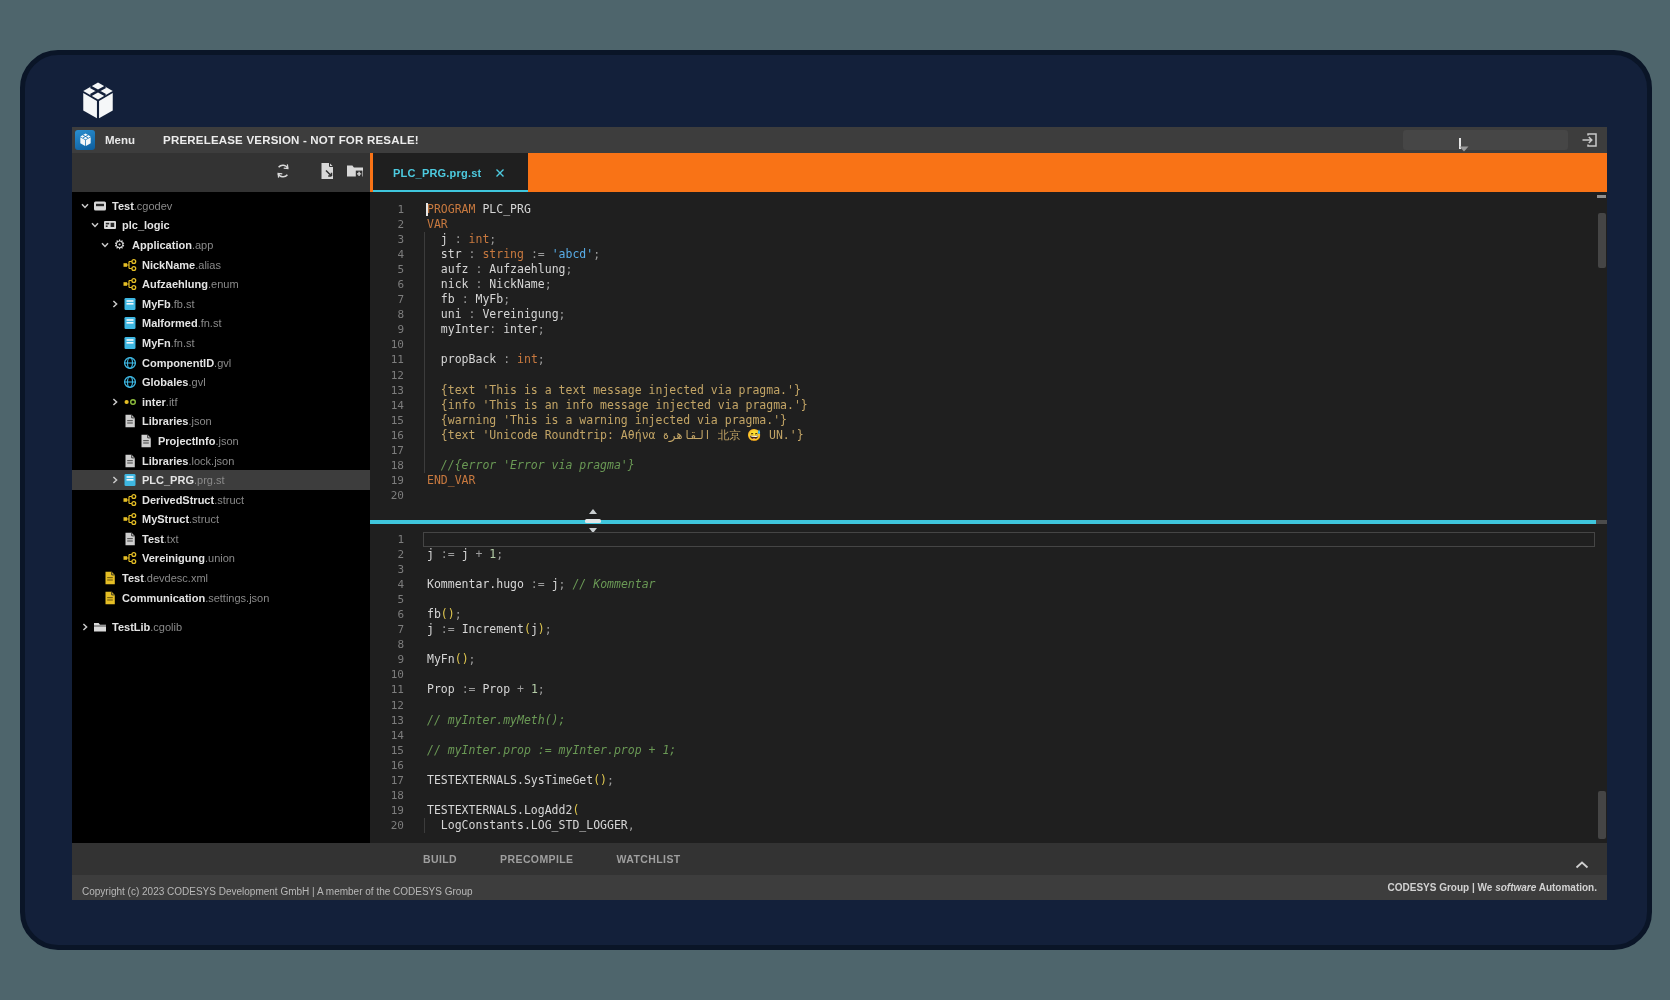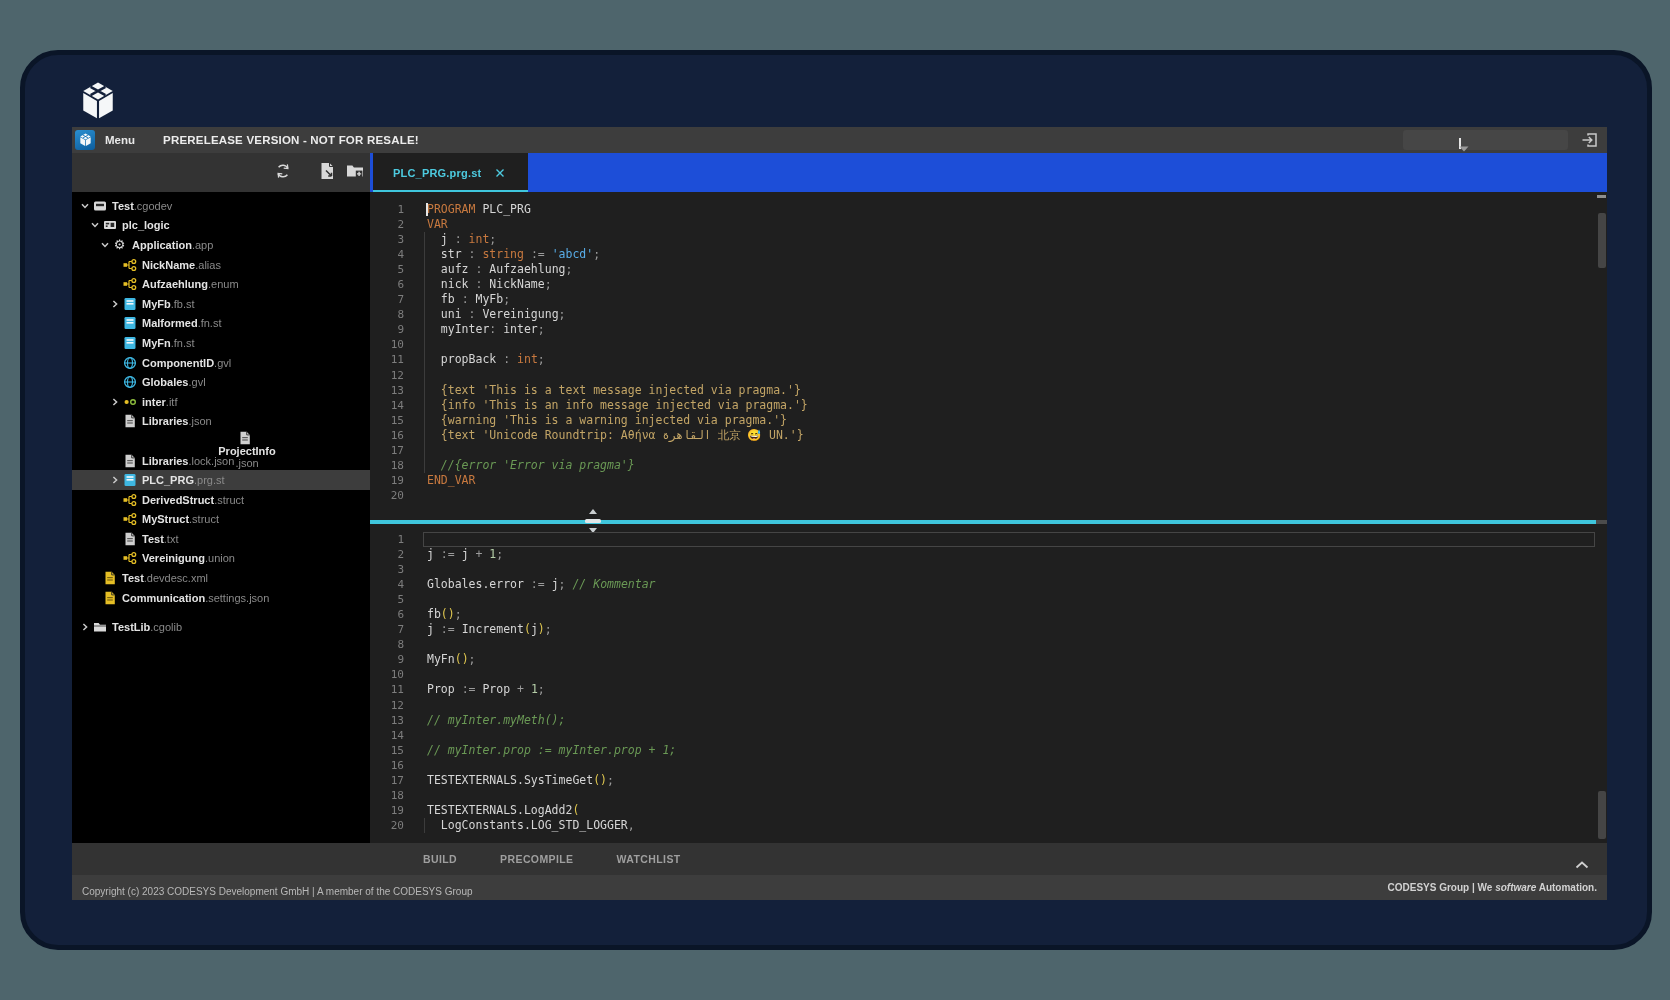--- a/index.html
+++ b/index.html
@@ -23,21 +23,21 @@
   .tree{padding-top:4px;}
   .trow{height:19.6px;display:flex;align-items:center;font-size:11px;white-space:nowrap;cursor:default;}
   .trow.sel{background:#3d3d3d;}
   .trow .aw{width:14px;flex:none;display:flex;align-items:center;justify-content:center;}
   .trow .ic{width:15px;height:14px;margin-right:5px;flex:none;display:flex;align-items:center;justify-content:center;}
   .tname{color:#e3e3e3;font-weight:bold;}
   .text2{color:#8a8a8a;}
   .gearch{color:#d9d9d9;font-size:13px;line-height:14px;}
   
   .editor{position:absolute;left:345px;top:98px;width:1237px;height:690px;background:#1f1f1f;overflow:hidden;}
-  .tabbar{position:absolute;left:0;top:0;width:100%;height:39px;background:#1d4ed8;}
+  .tabbar{position:absolute;left:0;top:0;width:100%;height:39px;background:#f97316;}
   .tab{position:absolute;left:3px;top:0;height:39px;width:155px;background:#1f1f1f;display:flex;align-items:center;padding-left:20px;box-sizing:border-box;cursor:pointer;}
   .tab-label{font-size:11px;font-weight:bold;color:#4dcbe0;letter-spacing:.2px;}
   .tab-close{margin-left:14px;display:flex;align-items:center;cursor:pointer;}
   .tab-underline{position:absolute;left:3px;bottom:0;width:155px;height:2.5px;background:var(--accent,#3fc6dc);}
   .pane{position:absolute;left:0;width:100%;overflow:hidden;font-family:"DejaVu Sans Mono",monospace;font-size:11.5px;}
   .pane-top{top:39px;height:325px;padding-top:10px;box-sizing:border-box;}
   .pane-bottom{top:374px;height:316px;padding-top:5px;box-sizing:border-box;}
   .cl{position:relative;height:15.05px;line-height:15.05px;display:flex;}
   .ln{width:42px;flex:none;text-align:right;padding-right:8px;box-sizing:border-box;color:#7d7d7d;font-size:11px;}
   .ct{padding-left:15px;white-space:pre;}
@@ -289,21 +289,21 @@
                 <svg width="14" height="14" viewBox="0 0 14 14">
                   <path d="M2.5 0.8 H8.7 L11.8 3.9 V13.2 H2.5 Z" fill="#cfcfcf"></path>
                   <path d="M8.7 0.8 V3.9 H11.8" fill="none" stroke="#282828" stroke-width="0.9"></path>
                   <rect x="4.2" y="6" width="5.6" height="1.2" fill="#5a5a5a"></rect>
                   <rect x="4.2" y="8.4" width="5.6" height="1.2" fill="#5a5a5a"></rect>
                 </svg>
               </span>
               <span class="tname">Libraries</span>
               <span class="text2">.json</span>
             </div>
-            <div class="trow" style="padding-left: 52px; flex-direction: column;">
+            <div class="trow" style="padding-left: 52px;">
               <span class="aw"></span>
               <span class="ic">
                 <svg width="14" height="14" viewBox="0 0 14 14">
                   <path d="M2.5 0.8 H8.7 L11.8 3.9 V13.2 H2.5 Z" fill="#cfcfcf"></path>
                   <path d="M8.7 0.8 V3.9 H11.8" fill="none" stroke="#282828" stroke-width="0.9"></path>
                   <rect x="4.2" y="6" width="5.6" height="1.2" fill="#5a5a5a"></rect>
                   <rect x="4.2" y="8.4" width="5.6" height="1.2" fill="#5a5a5a"></rect>
                 </svg>
               </span>
               <span class="tname">ProjectInfo</span>
@@ -551,21 +551,21 @@
             <div class="cl">
               <span class="ln">2</span>
               <span class="ct"><span class="tk-i">j </span><span class="tk-p">:= </span><span class="tk-i">j </span><span class="tk-p">+ </span><span class="tk-n">1</span><span class="tk-p">;</span></span>
             </div>
             <div class="cl">
               <span class="ln">3</span>
               <span class="ct"></span>
             </div>
             <div class="cl">
               <span class="ln">4</span>
-              <span class="ct"><span class="tk-i">Globales.error </span><span class="tk-p">:= </span><span class="tk-i">j</span><span class="tk-p">; </span><span class="tk-c">// Kommentar</span></span>
+              <span class="ct"><span class="tk-i">Kommentar.hugo </span><span class="tk-p">:= </span><span class="tk-i">j</span><span class="tk-p">; </span><span class="tk-c">// Kommentar</span></span>
             </div>
             <div class="cl">
               <span class="ln">5</span>
               <span class="ct"></span>
             </div>
             <div class="cl">
               <span class="ln">6</span>
               <span class="ct"><span class="tk-i">fb</span><span class="tk-y">()</span><span class="tk-p">;</span></span>
             </div>
             <div class="cl">

